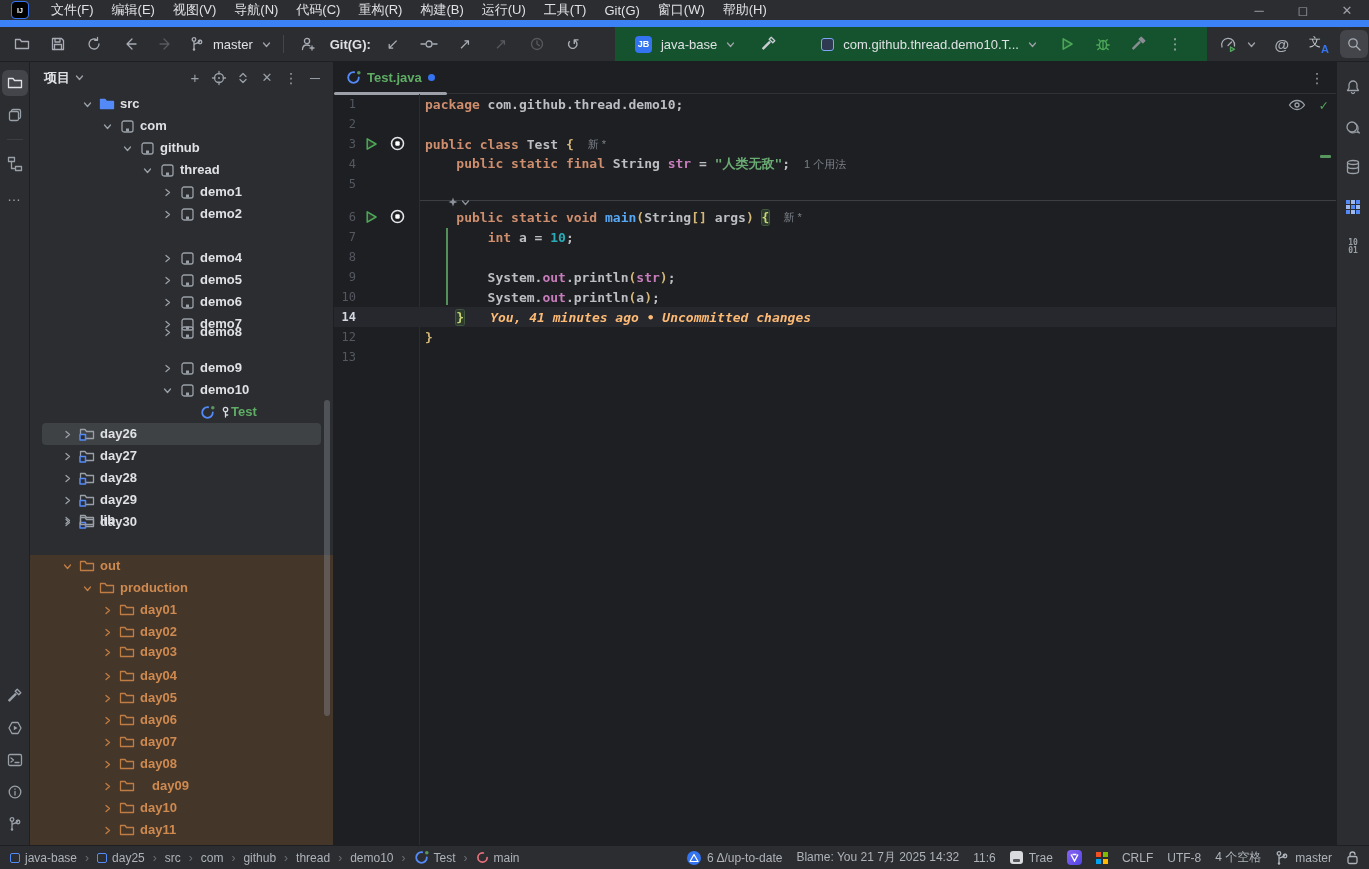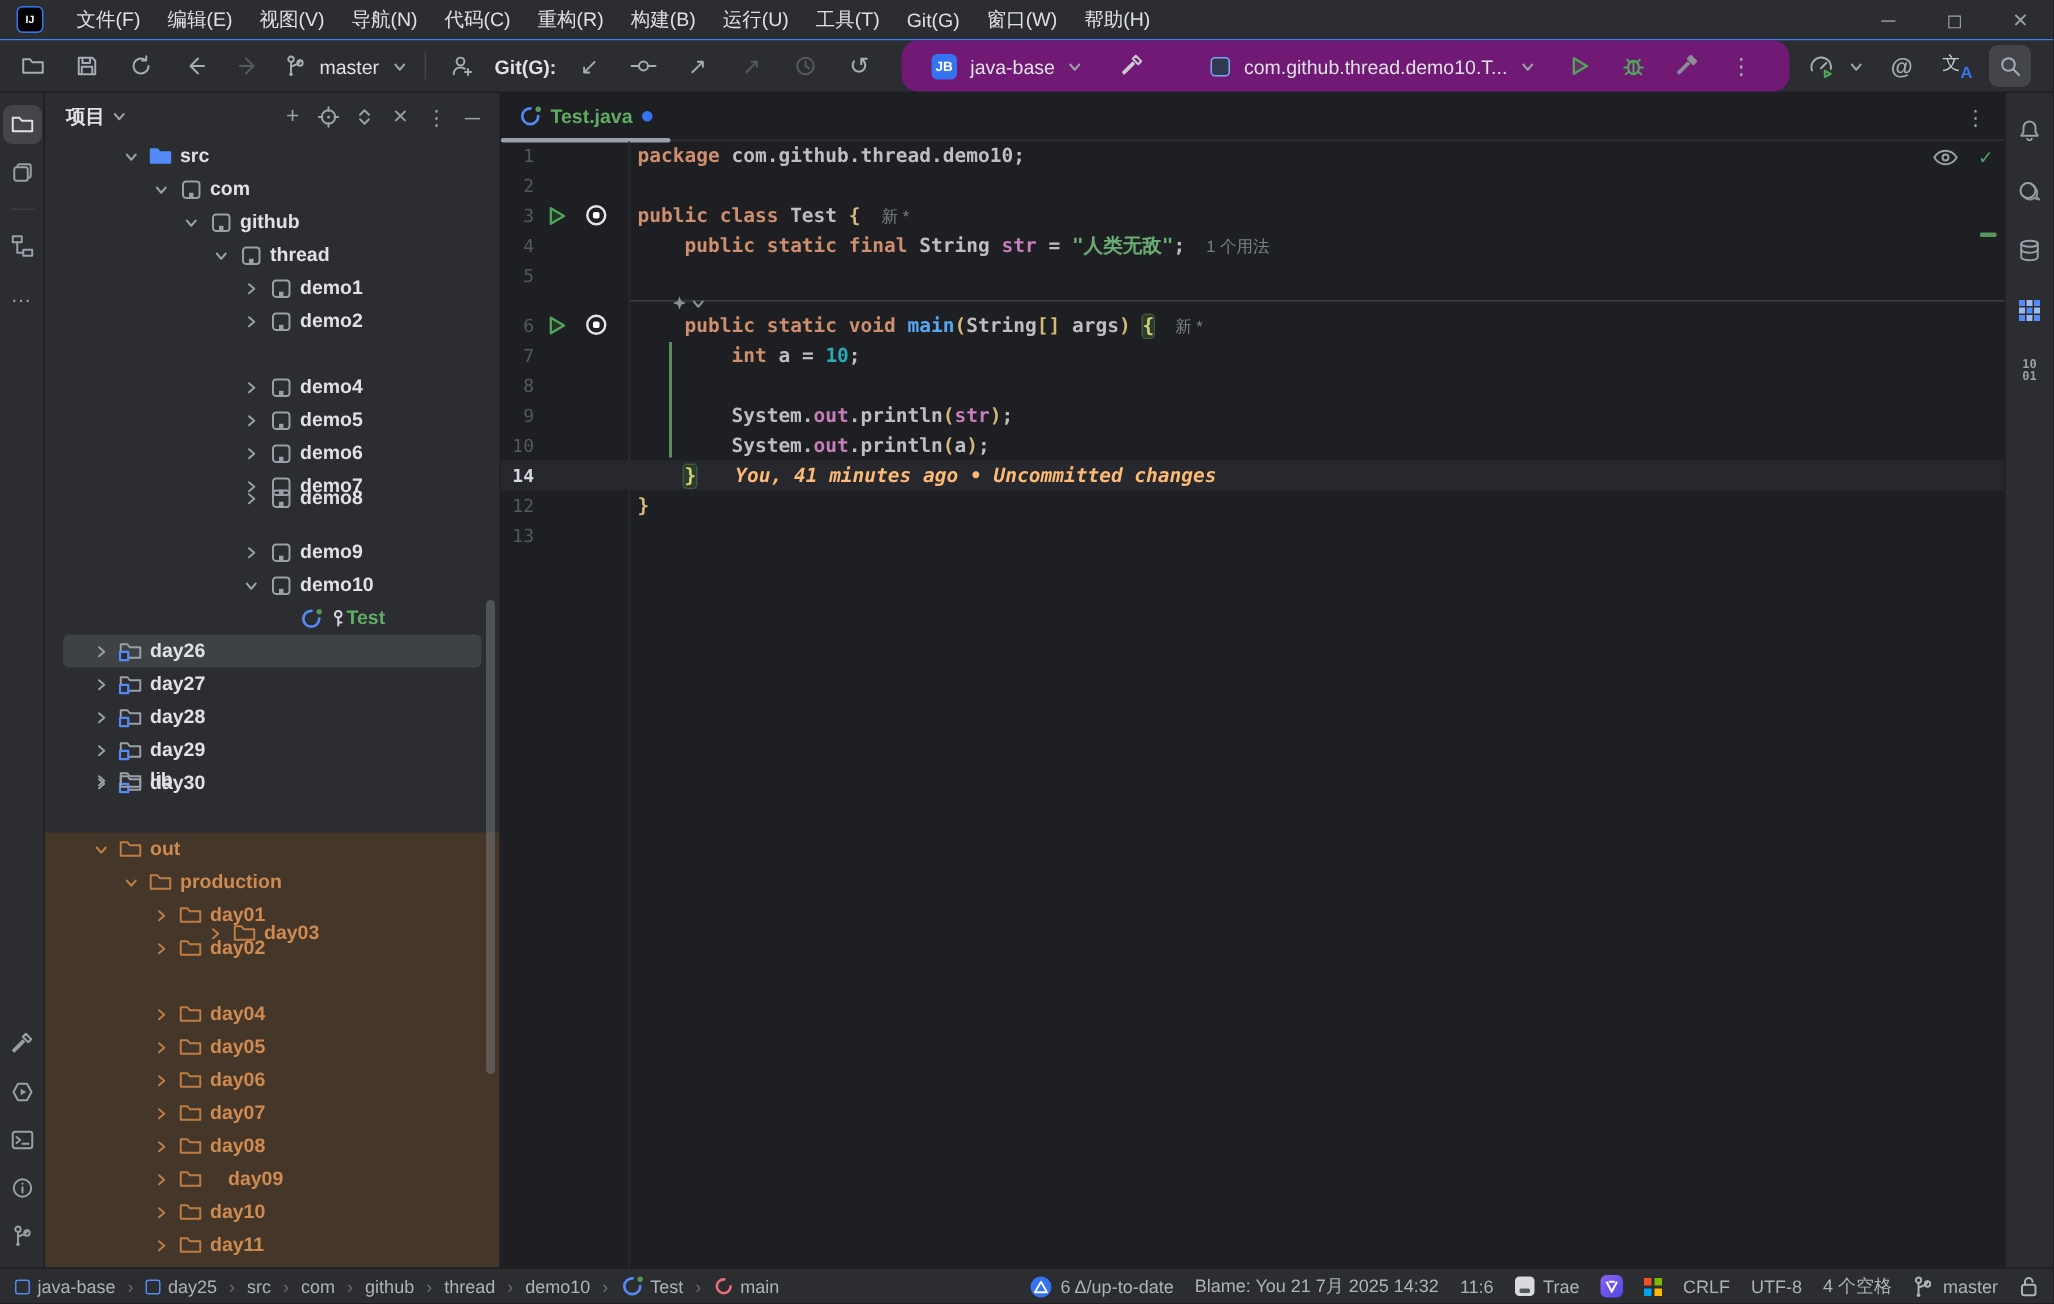--- a/index.html
+++ b/index.html
@@ -2,40 +2,40 @@
 <html><head>
 <meta charset="utf-8">
 <style>
   * { margin:0; padding:0; box-sizing:border-box; }
   html,body { background:#1e1f22; }
   #app { position:relative; width:1369px; height:869px; background:#1e1f22; overflow:hidden;
          font-family:"Liberation Sans", sans-serif; font-size:13px; color:#dfe1e5; user-select:none; }
 
   
   .titlebar { position:absolute; left:0; top:0; right:0; height:27px; background:#2b2d30;
-              border-bottom:1px solid #3b82f6; display:flex; align-items:center;text-align:center; }
+              border-bottom:7px solid #3b82f6; display:flex; align-items:center;text-align:center; }
   .logo { width:16px; height:16px; margin:0 14px 0 12px; border-radius:3px; background:#000;
           outline:1px solid #3574f0; color:#fff; font-size:7px; font-weight:bold;
           display:flex; align-items:center; justify-content:center; }
   .menu-item { padding:0 9px; height:27px; display:flex; align-items:center; color:#dfe1e5; cursor:default; }
   .win-controls { margin-left:auto; display:flex; }
   .win-btn { width:44px; height:26px; display:flex; align-items:center; justify-content:center;
              color:#9da0a8; font-size:13px; }
 
   
   .toolbar { position:absolute; left:0; top:27px; right:0; height:35px; background:#2b2d30;
              border-bottom:1px solid #1e1f22; display:flex; align-items:center; }
   .tb-btn { width:28px; height:28px; display:flex; align-items:center; justify-content:center;
             color:#a8adb5; border-radius:6px; margin:0 4px; flex:none; }
   .tb-btn:first-child { margin-left:8px; }
   .tb-txt { color:#dfe1e5; margin:0 4px; white-space:nowrap; }
   .dim { opacity:.35; }
   .vsep { width:1px; height:18px; background:#43454a; margin:0 6px; flex:none; }
   .widget { display:flex; align-items:center; gap:5px; padding:0 6px; height:28px; border-radius:6px; color:#dfe1e5; flex:none; }
-  .blue-zone { align-self:stretch; display:flex; align-items:center; background:#701a75; padding:0 14px; margin-left:10px;border-radius:11px; }
+  .blue-zone { align-self:stretch; display:flex; align-items:center; background:#14532d; padding:0 14px; margin-left:24px; }
   .jb-badge { width:17px; height:17px; border-radius:4px; background:#3574f0; color:#fff; font-size:9px;
               font-weight:bold; display:flex; align-items:center; justify-content:center; }
   .cfg-icon { width:13px; height:13px; border:1.4px solid #7da7f0; border-radius:3px; background:#2f3a52; }
   .search-box { background:#43454a; }
   .right-tools { margin-left:auto; display:flex; align-items:center; padding-right:6px; }
   .chev { color:#9da0a8; display:inline-flex; }
 
   
   .stripe-left { position:absolute; left:0; top:62px; bottom:24px; width:30px; background:#2b2d30;
                  border-right:1px solid #1e1f22; display:flex; flex-direction:column; align-items:center; padding-top:8px; }
@@ -714,21 +714,21 @@
               <path d="M3 1.5 L6.5 4.5 L3 7.5"></path>
             </svg>
           </span>
           <span class="icon tree-icon" style="left: 89px;">
             <svg width="16" height="16" viewBox="0 0 16 16" fill="none" stroke="currentColor" stroke-width="1.3" stroke-linecap="round" stroke-linejoin="round">
               <path d="M1.5 3.5 h4.5 l1.5 2 h7 v7 h-13 z"></path>
             </svg>
           </span>
           <span class="tree-label" style="left: 110px;">day02</span>
         </div>
-        <div class="tree-row excluded" style="top: 518px; margin-left: 36px;">
+        <div class="tree-row excluded" style="top: 548px;">
           <span class="icon tree-chev" style="left: 70px;">
             <svg width="9" height="9" viewBox="0 0 9 9" fill="none" stroke="currentColor" stroke-width="1.3" stroke-linecap="round" stroke-linejoin="round">
               <path d="M3 1.5 L6.5 4.5 L3 7.5"></path>
             </svg>
           </span>
           <span class="icon tree-icon" style="left: 89px;">
             <svg width="16" height="16" viewBox="0 0 16 16" fill="none" stroke="currentColor" stroke-width="1.3" stroke-linecap="round" stroke-linejoin="round">
               <path d="M1.5 3.5 h4.5 l1.5 2 h7 v7 h-13 z"></path>
             </svg>
           </span>

